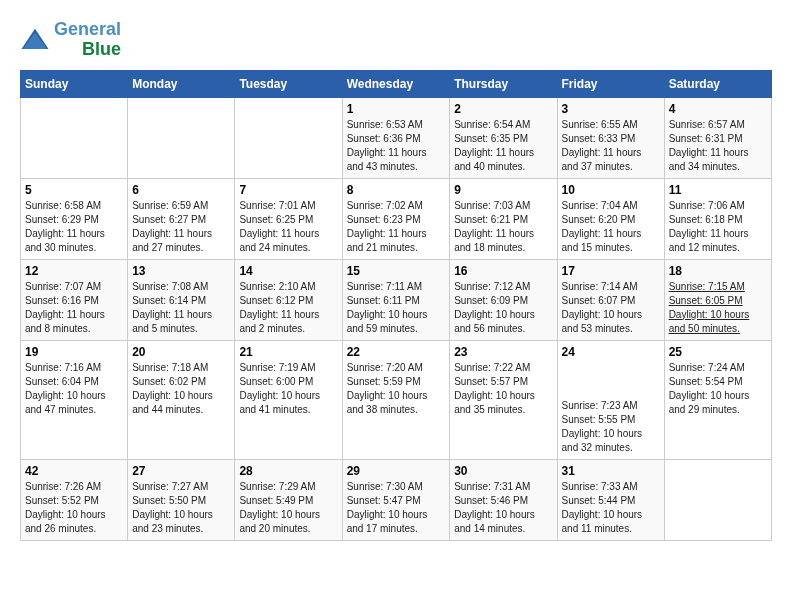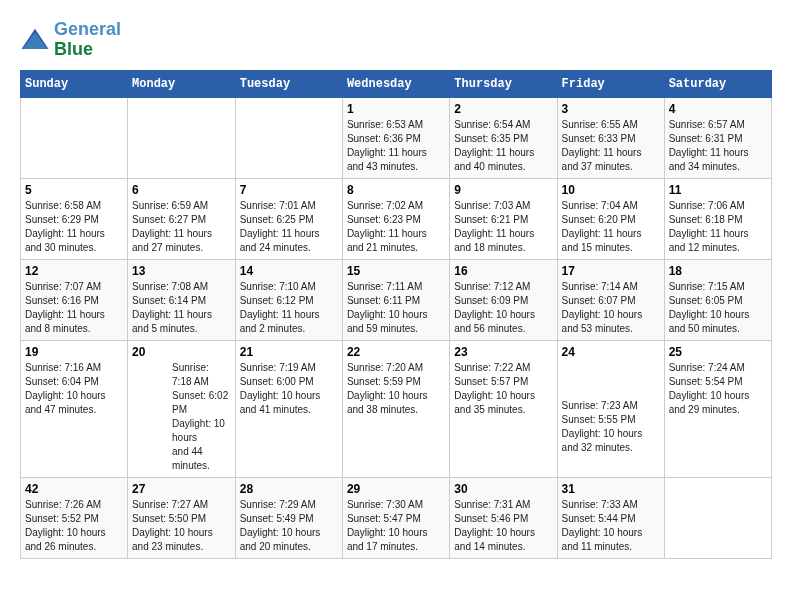--- a/index.html
+++ b/index.html
@@ -8,20 +8,21 @@
       background: #fff;
       width: 792px;
       min-height: 612px;
       padding: 20px;
     }
     .header {
       display: flex;
       justify-content: space-between;
       align-items: flex-start;
       margin-bottom: 10px;
+      text-align: right;
     }
     .logo {
       display: flex;
       align-items: center;
     }
     .logo-text {
       font-size: 18px;
       font-weight: bold;
       color: #1a3a5c;
       line-height: 1.1;
@@ -52,21 +53,20 @@
       font-size: 11px;
     }
     thead tr th {
       background: #2b5faa;
       color: #fff;
       padding: 6px 4px;
       text-align: left;
       font-size: 12px;
       font-weight: bold;
       border: 1px solid #2b5faa;
-      font-family: Liberation Mono, monospace;
     }
     tbody tr td {
       border: 1px solid #ccc;
       vertical-align: top;
       padding: 4px;
       width: 108px;
       min-height: 70px;
       height: 80px;
       background: #fff;
     }
@@ -215,21 +215,21 @@
         </td>
         <td>
           <span class="day-num">13</span>
           <div class="day-info" style="white-space: pre-line;">Sunrise: 7:08 AM
 Sunset: 6:14 PM
 Daylight: 11 hours
 and 5 minutes.</div>
         </td>
         <td>
           <span class="day-num">14</span>
-          <div class="day-info" style="white-space: pre-line;">Sunrise: 7:10 AM
+          <div class="day-info" style="white-space: pre-line;">Sunrise: 2:10 AM
 Sunset: 6:12 PM
 Daylight: 11 hours
 and 2 minutes.</div>
         </td>
         <td>
           <span class="day-num">15</span>
           <div class="day-info" style="white-space: pre-line;">Sunrise: 7:11 AM
 Sunset: 6:11 PM
 Daylight: 10 hours
 and 59 minutes.</div>
@@ -243,37 +243,37 @@
         </td>
         <td>
           <span class="day-num">17</span>
           <div class="day-info" style="white-space: pre-line;">Sunrise: 7:14 AM
 Sunset: 6:07 PM
 Daylight: 10 hours
 and 53 minutes.</div>
         </td>
         <td>
           <span class="day-num">18</span>
-          <div class="day-info" style="white-space: pre-line;">Sunrise: 7:15 AM
+          <div class="day-info" style="white-space: pre-line; text-decoration: underline;">Sunrise: 7:15 AM
 Sunset: 6:05 PM
 Daylight: 10 hours
 and 50 minutes.</div>
         </td>
       </tr>
       <tr>
         <td>
           <span class="day-num">19</span>
           <div class="day-info" style="white-space: pre-line;">Sunrise: 7:16 AM
 Sunset: 6:04 PM
 Daylight: 10 hours
 and 47 minutes.</div>
         </td>
         <td>
           <span class="day-num">20</span>
-          <div class="day-info" style="white-space: pre-line; margin-left: 40px;">Sunrise: 7:18 AM
+          <div class="day-info" style="white-space: pre-line;">Sunrise: 7:18 AM
 Sunset: 6:02 PM
 Daylight: 10 hours
 and 44 minutes.</div>
         </td>
         <td>
           <span class="day-num">21</span>
           <div class="day-info" style="white-space: pre-line;">Sunrise: 7:19 AM
 Sunset: 6:00 PM
 Daylight: 10 hours
 and 41 minutes.</div>

